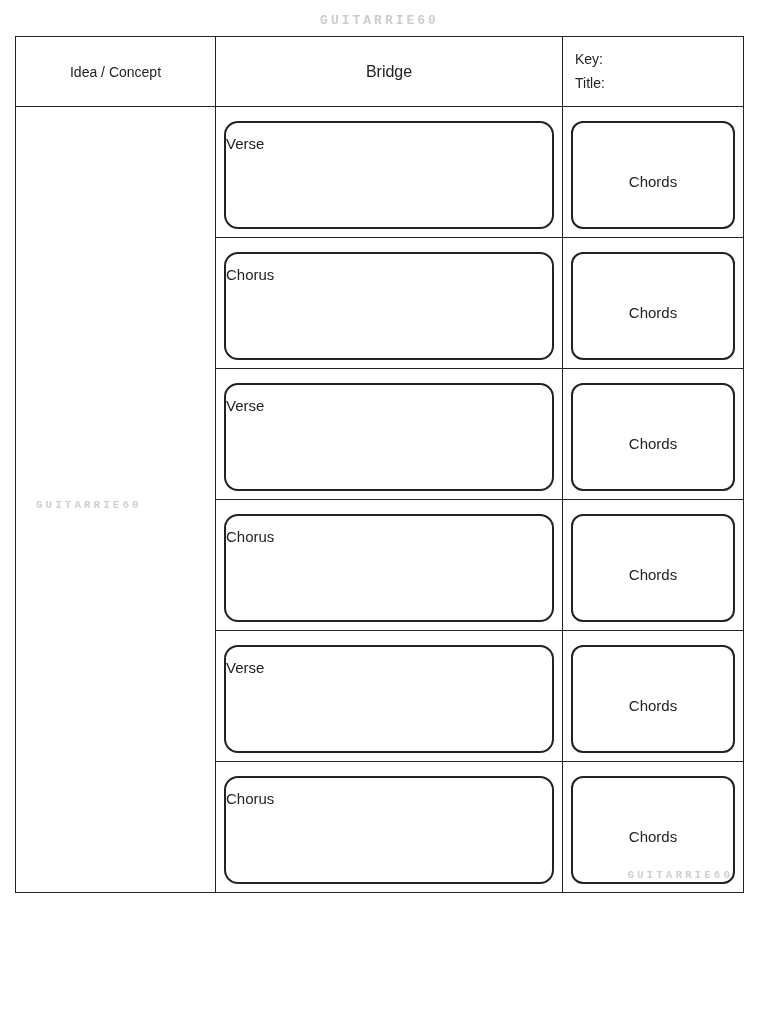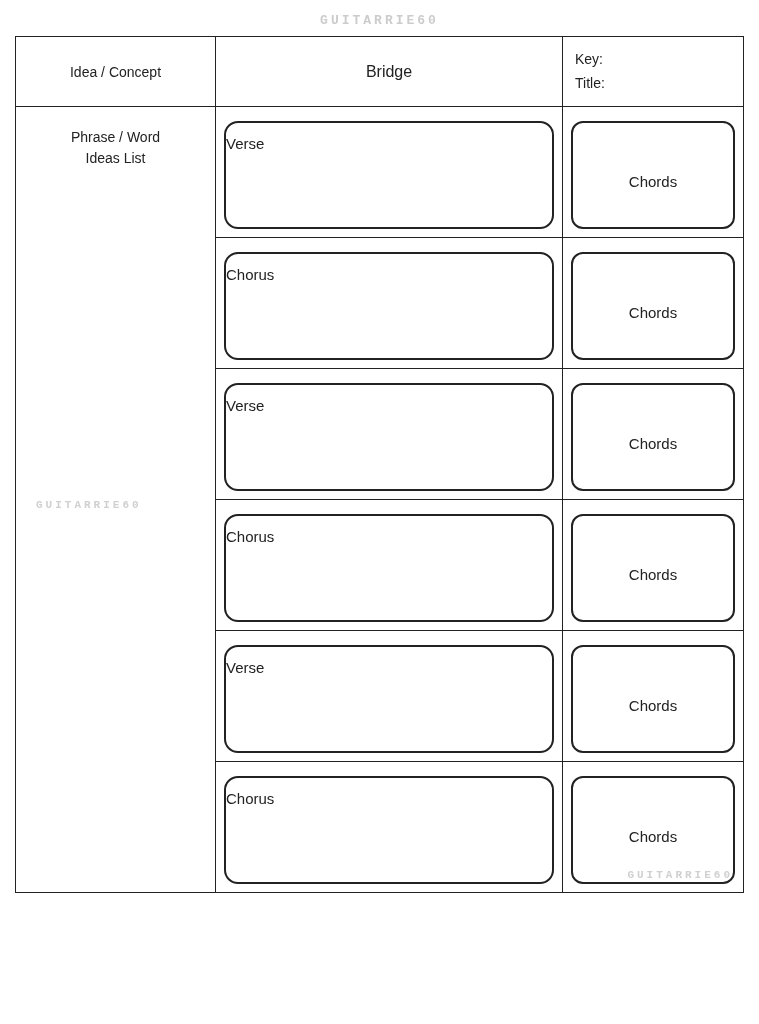--- a/index.html
+++ b/index.html
@@ -213,21 +213,20 @@
     <div class="cell-title">
       <span class="title-label">Bridge</span>
     </div>
 
     <div class="cell-key-tempo">
       <span class="key-tempo-label">Key:</span>
       <span class="key-tempo-label">Title:</span>
     </div>
 
     <div class="cell-phrase-word">
-      <span class="phrase-word-label">Phrase / Word<br>Ideas List</span>
 
       <div class="watermark-center-left">
         <span class="watermark-text" style="font-size:11px; color:#d0d0d0;">GUITARRIE60</span>
       </div>
     </div>
 
     <div class="song-sections">
 
       <div class="section-cell">
         <div class="section-inner">

